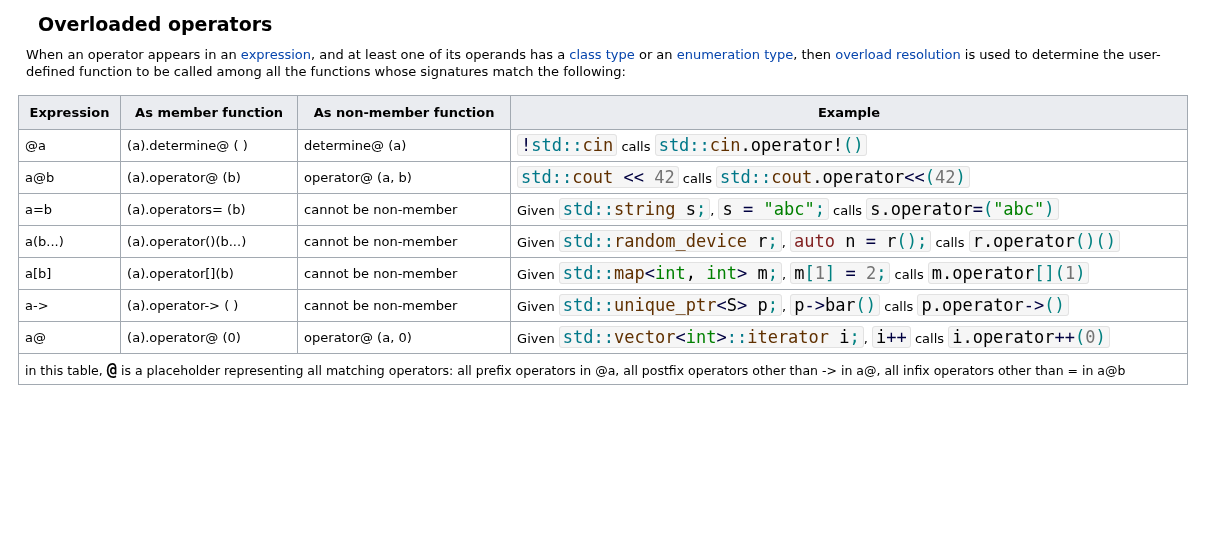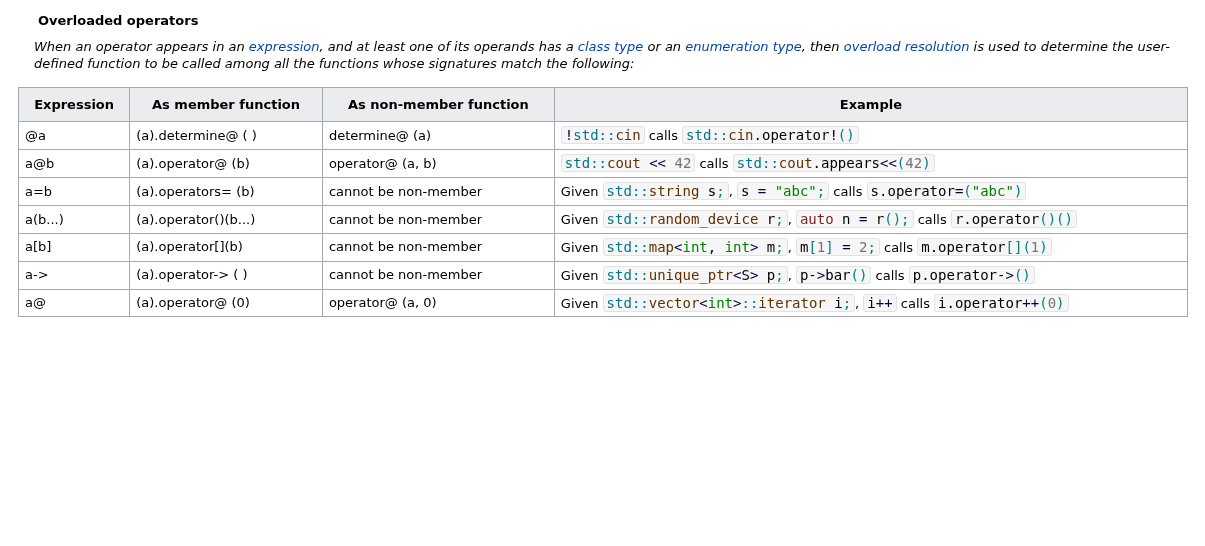--- a/index.html
+++ b/index.html
@@ -9,27 +9,26 @@
     font-family: "DejaVu Sans", Verdana, Geneva, sans-serif;
     font-size: 13px;
     color: #000;
     line-height: 1.35;
   }
   .page {
     padding: 8px 18px 18px 18px;
     width: 1170px;
   }
   h3.section {
-    font-size: 13px;
+    font-size: 19px;
     font-weight: 700;
     margin: 4px 0 8px 20px;
   }
   p.intro {
-    margin: 0 0 14px 16px;
-    font-style: italic;
+    margin: 0 0 14px 8px;
   }
   a.link {
     color: #0645ad;
     text-decoration: none;
   }
 
   table.wikitable {
     border-collapse: collapse;
     background: #f8f9fa;
     width: 100%;
@@ -51,21 +50,21 @@
   td.no {
     background: #f1898c;
     text-align: center;
   }
   td.footer {
     font-size: 12.5px;
     line-height: 1.3;
   }
   code {
     font-family: "DejaVu Sans Mono", Menlo, Consolas, monospace;
-    font-size: 14px;
+    font-size: 17px;
   }
   code.box {
     background: #f6f6f6;
     border: 1px solid #e2e2e2;
     border-radius: 3px;
     padding: 0 3px;
     white-space: nowrap;
   }
   .kw   { color: #7f1d1d; }
   .type { color: #008000; }
@@ -105,21 +104,21 @@
         <td>
           <code class="box"><span class="op">!</span><span class="ns">std::</span><span class="id">cin</span></code><span> calls </span><code class="box"><span class="ns">std::</span><span class="id">cin</span><span>.operator!</span><span class="punct">(</span><span class="punct">)</span></code>
         </td>
       </tr>
 
       <tr>
         <td>a@b</td>
         <td>(a).operator@ (b)</td>
         <td>operator@ (a, b)</td>
         <td>
-          <code class="box"><span class="ns">std::</span><span class="id">cout</span> <span class="op">&lt;&lt;</span> <span class="num">42</span></code><span> calls </span><code class="box"><span class="ns">std::</span><span class="id">cout</span><span>.appears</span><span class="op">&lt;&lt;</span><span class="punct">(</span><span class="num">42</span><span class="punct">)</span></code>
+          <code class="box"><span class="ns">std::</span><span class="id">cout</span> <span class="op">&lt;&lt;</span> <span class="num">42</span></code><span> calls </span><code class="box"><span class="ns">std::</span><span class="id">cout</span><span>.operator</span><span class="op">&lt;&lt;</span><span class="punct">(</span><span class="num">42</span><span class="punct">)</span></code>
         </td>
       </tr>
 
       <tr>
         <td>a=b</td>
         <td>(a).operators= (b)</td>
         <td class="no">cannot be non-member</td>
         <td>
           <span>Given </span><code class="box"><span class="ns">std::</span><span class="id">string</span> s<span class="punct">;</span></code><span>, </span><code class="box">s <span class="op">=</span> <span class="str">"abc"</span><span class="punct">;</span></code><span> calls </span><code class="box">s.operator<span class="op">=</span><span class="punct">(</span><span class="str">"abc"</span><span class="punct">)</span></code>
         </td>
@@ -154,17 +153,22 @@
 
       <tr>
         <td>a@</td>
         <td>(a).operator@ (0)</td>
         <td>operator@ (a, 0)</td>
         <td>
           <span>Given </span><code class="box"><span class="ns">std::</span><span class="id">vector</span><span class="op">&lt;</span><span class="type">int</span><span class="op">&gt;</span><span class="ns">::</span><span class="id">iterator</span> i<span class="punct">;</span></code><span>, </span><code class="box">i<span class="op">++</span></code><span> calls </span><code class="box">i.operator<span class="op">++</span><span class="punct">(</span><span class="num">0</span><span class="punct">)</span></code>
         </td>
       </tr>
 
+      <tr>
+        <td class="footer" colspan="4">
+          <span>in this table, </span><b><code>@</code></b><span> is a placeholder representing all matching operators: all prefix operators in @a, all postfix operators other than -&gt; in a@, all infix operators other than = in a@b</span>
+        </td>
+      </tr>
 
     </tbody>
   </table>
 
 </div>
 
 </body></html>

